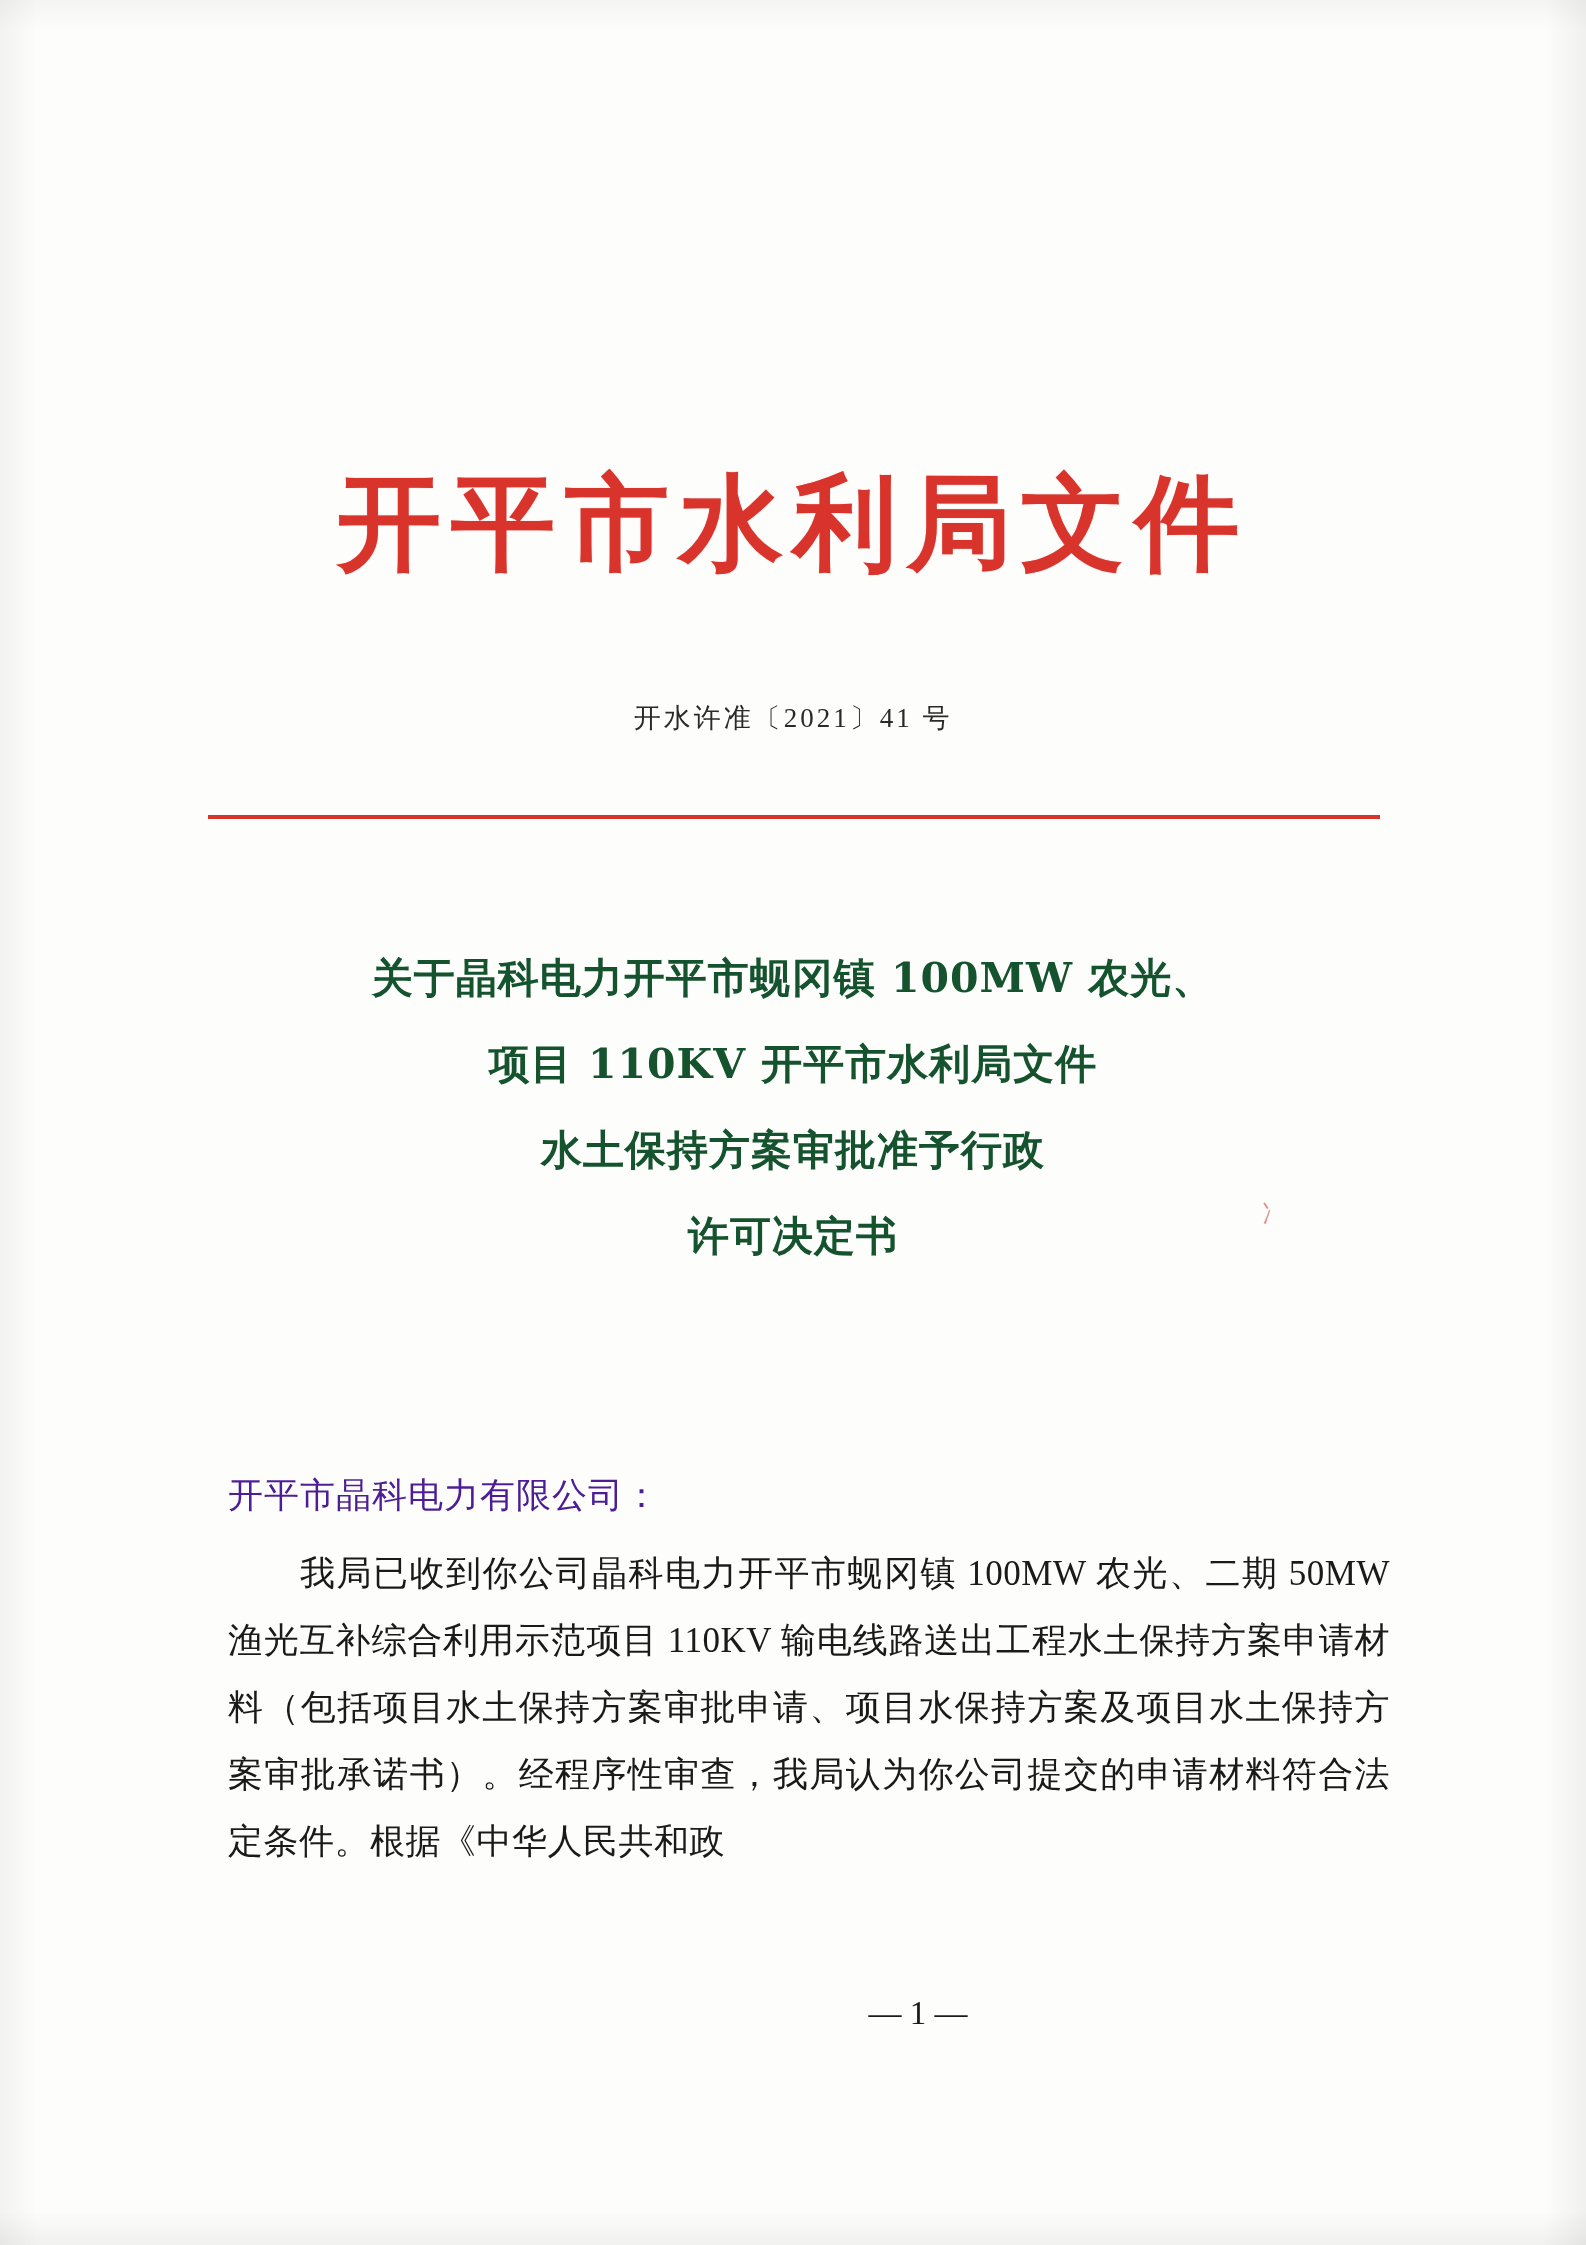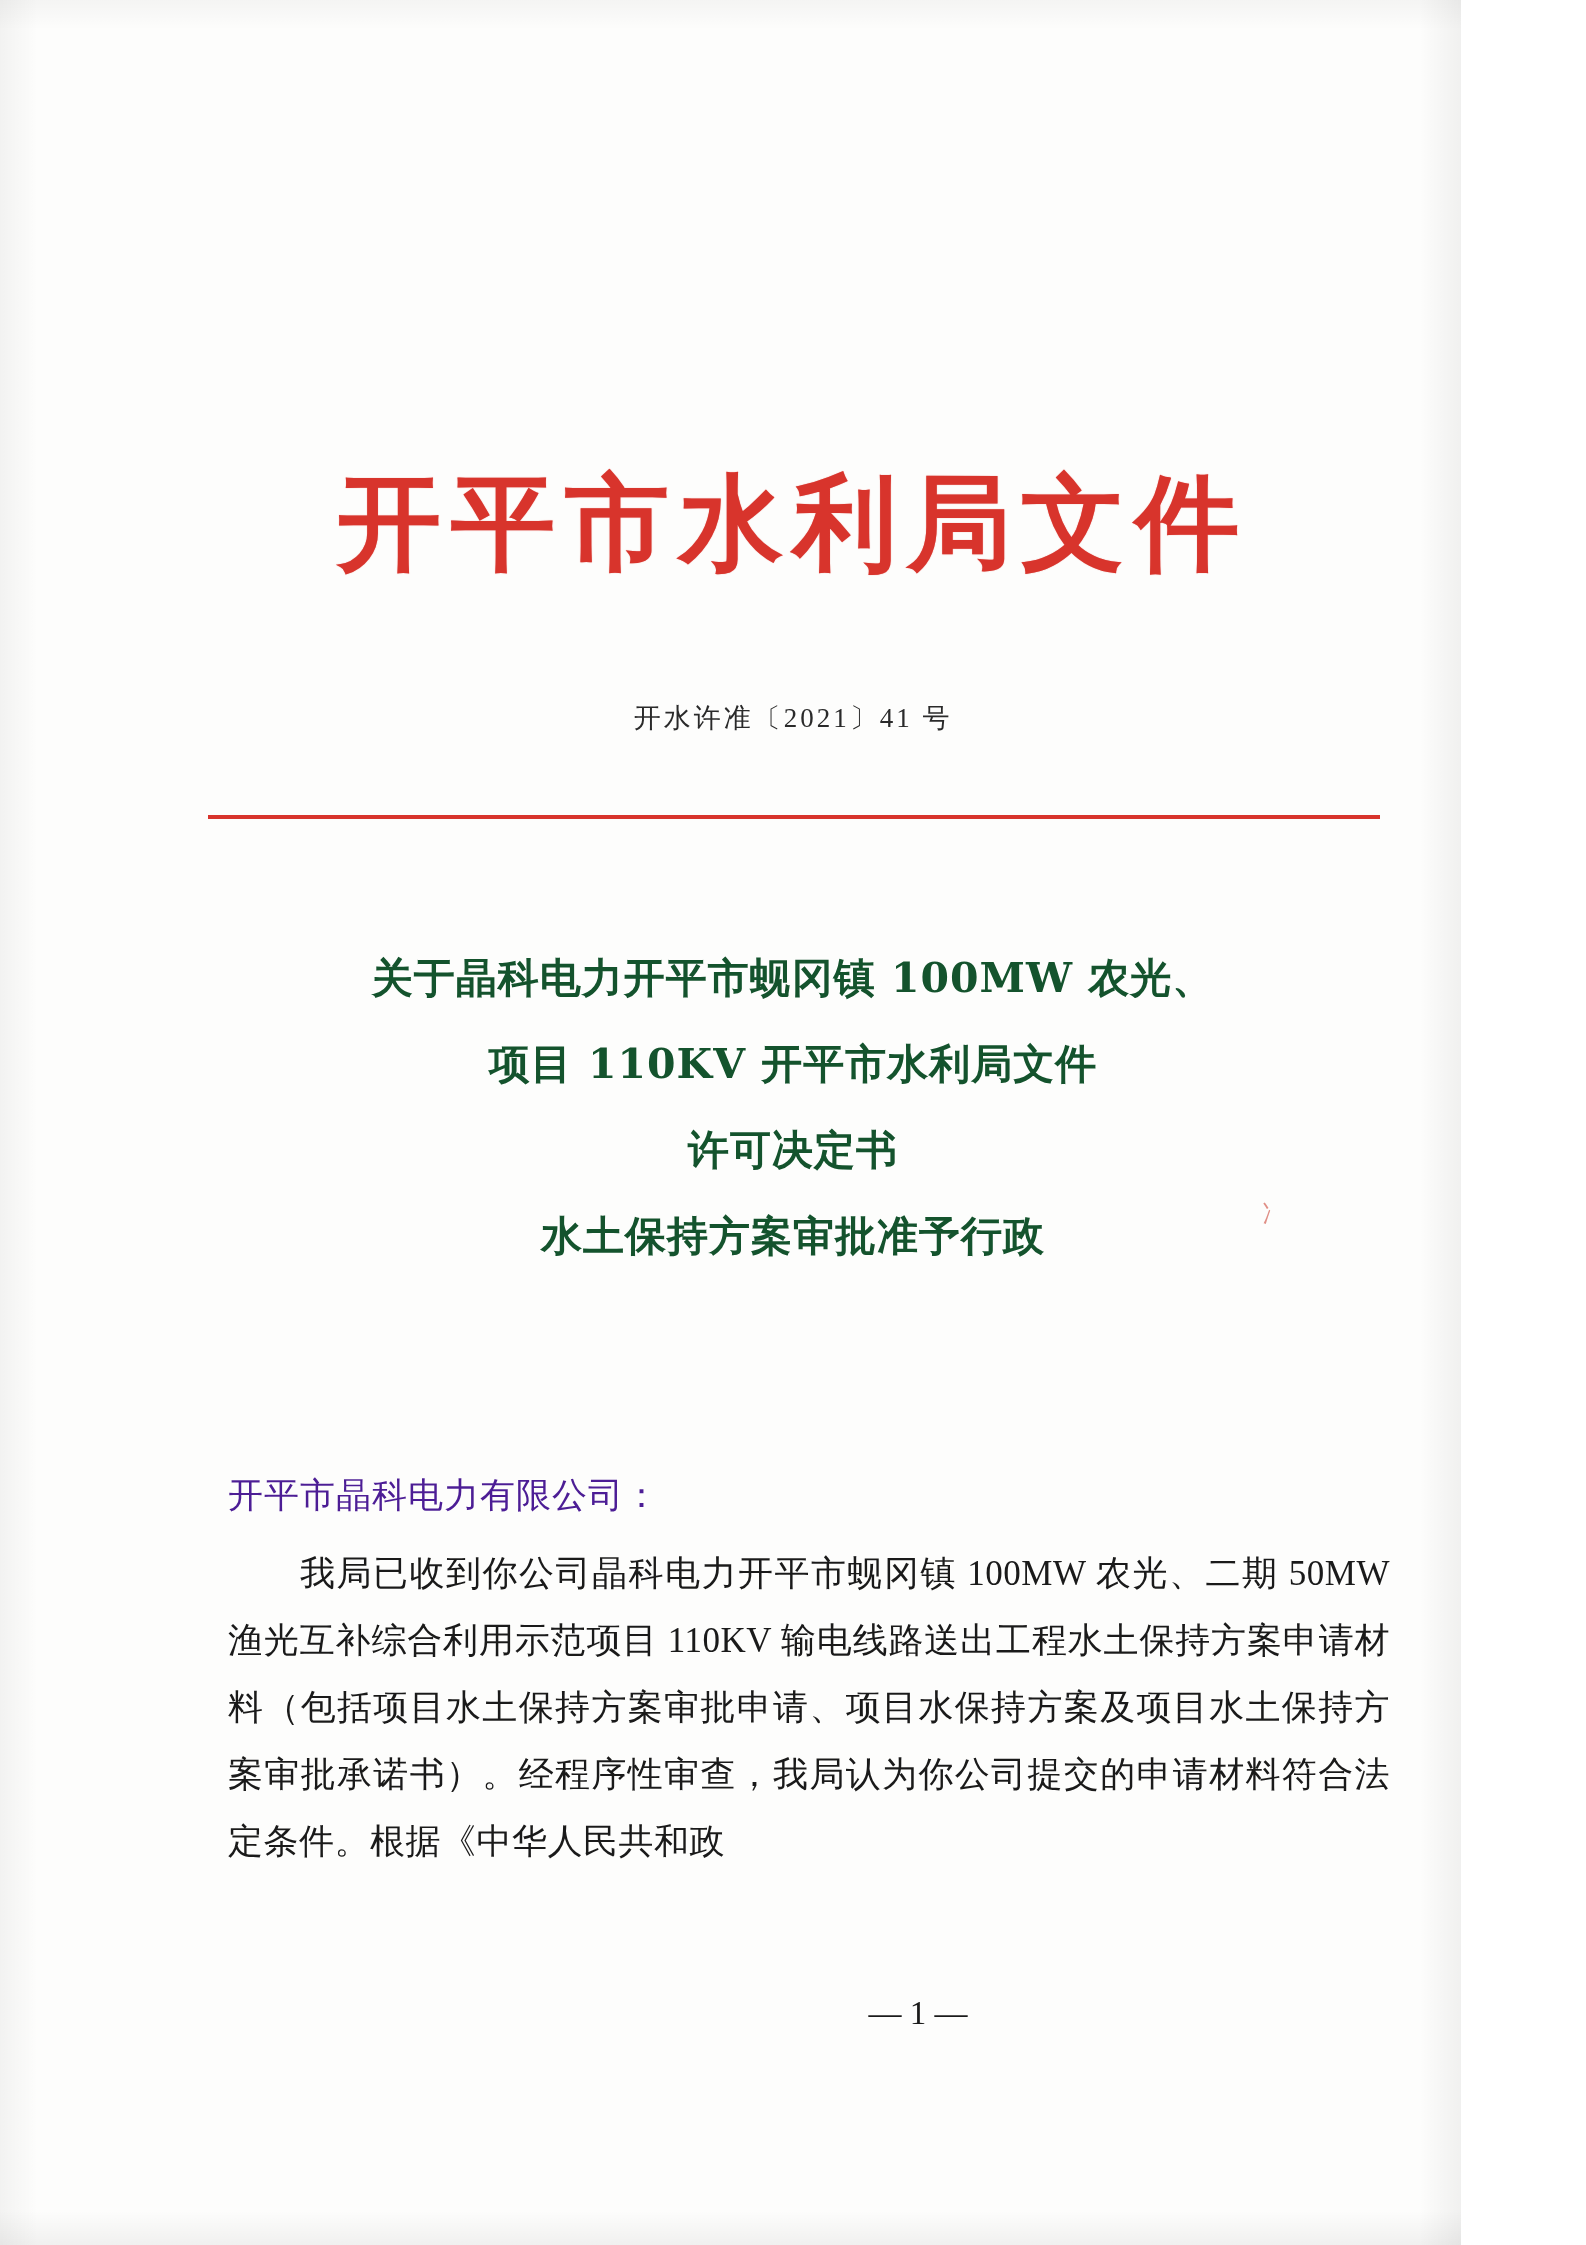--- a/index.html
+++ b/index.html
@@ -9,21 +9,21 @@
   body {
     width: 1586px;
     height: 2245px;
     background: #ffffff;
     font-family: "Liberation Serif", serif;
     overflow: hidden;
   }
 
   .page {
     position: relative;
-    width: 1461px;
+    width: 1586px;
     height: 2245px;
     background: #fdfdfc;
     box-sizing: border-box;
   }
 
   
   .paper-shade {
     position: absolute;
     inset: 0;
     background:
@@ -157,22 +157,22 @@
 
     <div class="doc-title">开平市水利局文件</div>
 
     <div class="doc-number">开水许准〔2021〕41 号</div>
 
     <div class="red-rule"></div>
 
     <div class="subject">
       <div>关于晶科电力开平市蚬冈镇 100MW 农光、</div>
       <div>项目 110KV 开平市水利局文件</div>
+      <div>水土保持方案审批准予行政</div>
       <div>许可决定书</div>
-      <div>水土保持方案审批准予行政</div>
     </div>
 
     <div class="stray-mark">冫</div>
 
     <div class="salutation">开平市晶科电力有限公司：</div>
 
     <div class="body-text">
       <p>我局已收到你公司晶科电力开平市蚬冈镇 100MW 农光、二期 50MW 渔光互补综合利用示范项目 110KV 输电线路送出工程水土保持方案申请材料（包括项目水土保持方案审批申请、项目水保持方案及项目水土保持方案审批承诺书）。经程序性审查，我局认为你公司提交的申请材料符合法定条件。根据《中华人民共和政</p>
     </div>
 

